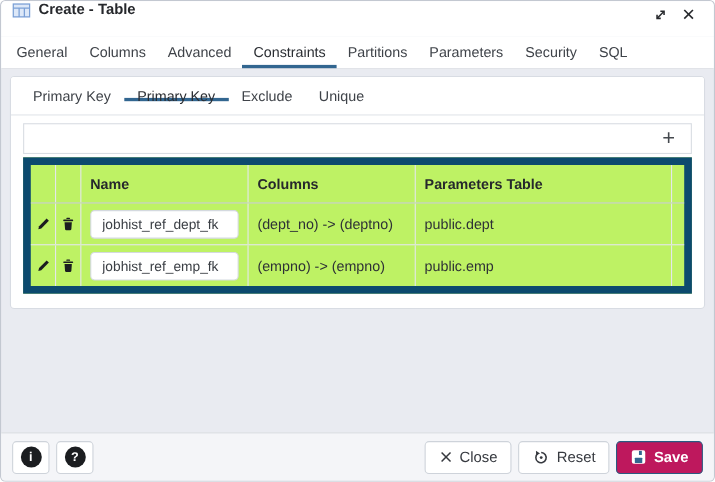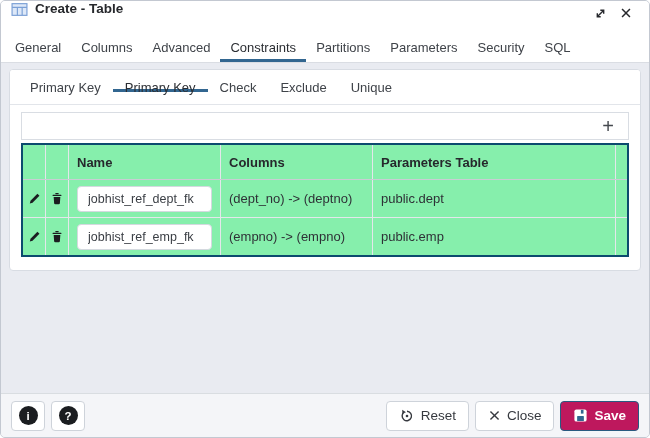--- a/index.html
+++ b/index.html
@@ -57,21 +57,21 @@
   .panel { padding: 7px 11px 13px 11px; }
   .grid-toolbar {
     border:1px solid #d9dde3; height:28px; margin-bottom:3px;
     display:flex; align-items:center; justify-content:flex-end;
     background:#fff; padding-right:6px;
   }
   .add-btn {
     width:28px; height:24px; border:none; background:transparent;
     font-size:20px; line-height:20px; color:#45494f; cursor:pointer;
   }
-  .grid { border:2px solid #0c4a6e; background:#86efac; }
+  .grid { border:7px solid #0c4a6e; background:#bef264; }
   .grow {
     display:grid;
     grid-template-columns: 23px 23px 152px 152px 1fr 11px;
     align-items:stretch;
   }
   .grow > div {
     border-right:1px solid #e4e7eb;
     display:flex; align-items:center;
     padding:0 8px; font-size:13px; color:#2e3136;
     min-height:35px;
@@ -152,21 +152,20 @@
     <div class="tab">Parameters</div>
     <div class="tab">Security</div>
     <div class="tab">SQL</div>
   </div>
 
   <div class="content">
     <div class="card">
       <div class="subtabs">
         <div class="subtab">Primary Key</div>
         <div class="subtab active">Primary Key</div>
-        <div class="subtab">Check</div>
         <div class="subtab">Exclude</div>
         <div class="subtab">Unique</div>
       </div>
 
       <div class="panel">
         <div class="grid-toolbar">
           <button class="add-btn">+</button>
         </div>
 
         <div class="grid">
@@ -235,41 +234,41 @@
   </div>
 
   <div class="footer">
     <button class="foot-btn round-icon">
       <span class="glyph-circle">i</span>
     </button>
     <button class="foot-btn round-icon">
       <span class="glyph-circle">?</span>
     </button>
     <div class="spacer"></div>
+    <button class="foot-btn">
+      <span>
+        <svg width="13" height="13" viewBox="0 0 16 16" stroke="#36393f" stroke-width="1.7">
+          <line x1="3" y1="3" x2="13" y2="13"></line>
+            <line x1="13" y1="3" x2="3" y2="13"></line>
+        </svg>
+      </span>
+      <span>Close</span>
+    </button>
     <button class="foot-btn">
       <span>
         <svg width="16" height="16" viewBox="0 0 16 16">
           <g fill="none" stroke="#36393f" stroke-width="1.4">
             <path d="M5.2 4.1 A4.7 4.7 0 1 0 8 3.3"></path>
           </g>
           <polygon points="3.2,1.8 3.4,5.6 7.0,4.3" fill="#36393f"></polygon>
           <circle cx="8" cy="8" r="1.3" fill="#36393f"></circle>
         </svg>
       </span>
       <span>Reset</span>
     </button>
-    <button class="foot-btn">
-      <span>
-        <svg width="13" height="13" viewBox="0 0 16 16" stroke="#36393f" stroke-width="1.7">
-          <line x1="3" y1="3" x2="13" y2="13"></line>
-            <line x1="13" y1="3" x2="3" y2="13"></line>
-        </svg>
-      </span>
-      <span>Close</span>
-    </button>
     <button class="foot-btn save-btn">
       <span>
         <svg width="15" height="15" viewBox="0 0 16 16">
           <rect x="1.5" y="1.5" width="13" height="13" rx="2" fill="#fff"></rect>
           <rect x="8.4" y="2" width="2.8" height="4" fill="#326690"></rect>
           <rect x="4.4" y="8.6" width="7.2" height="5.2" rx="0.6" fill="#326690"></rect>
           <rect x="5.8" y="9.8" width="4.4" height="2.8" fill="#fff" opacity="0"></rect>
         </svg>
       </span>
       <span>Save</span>

